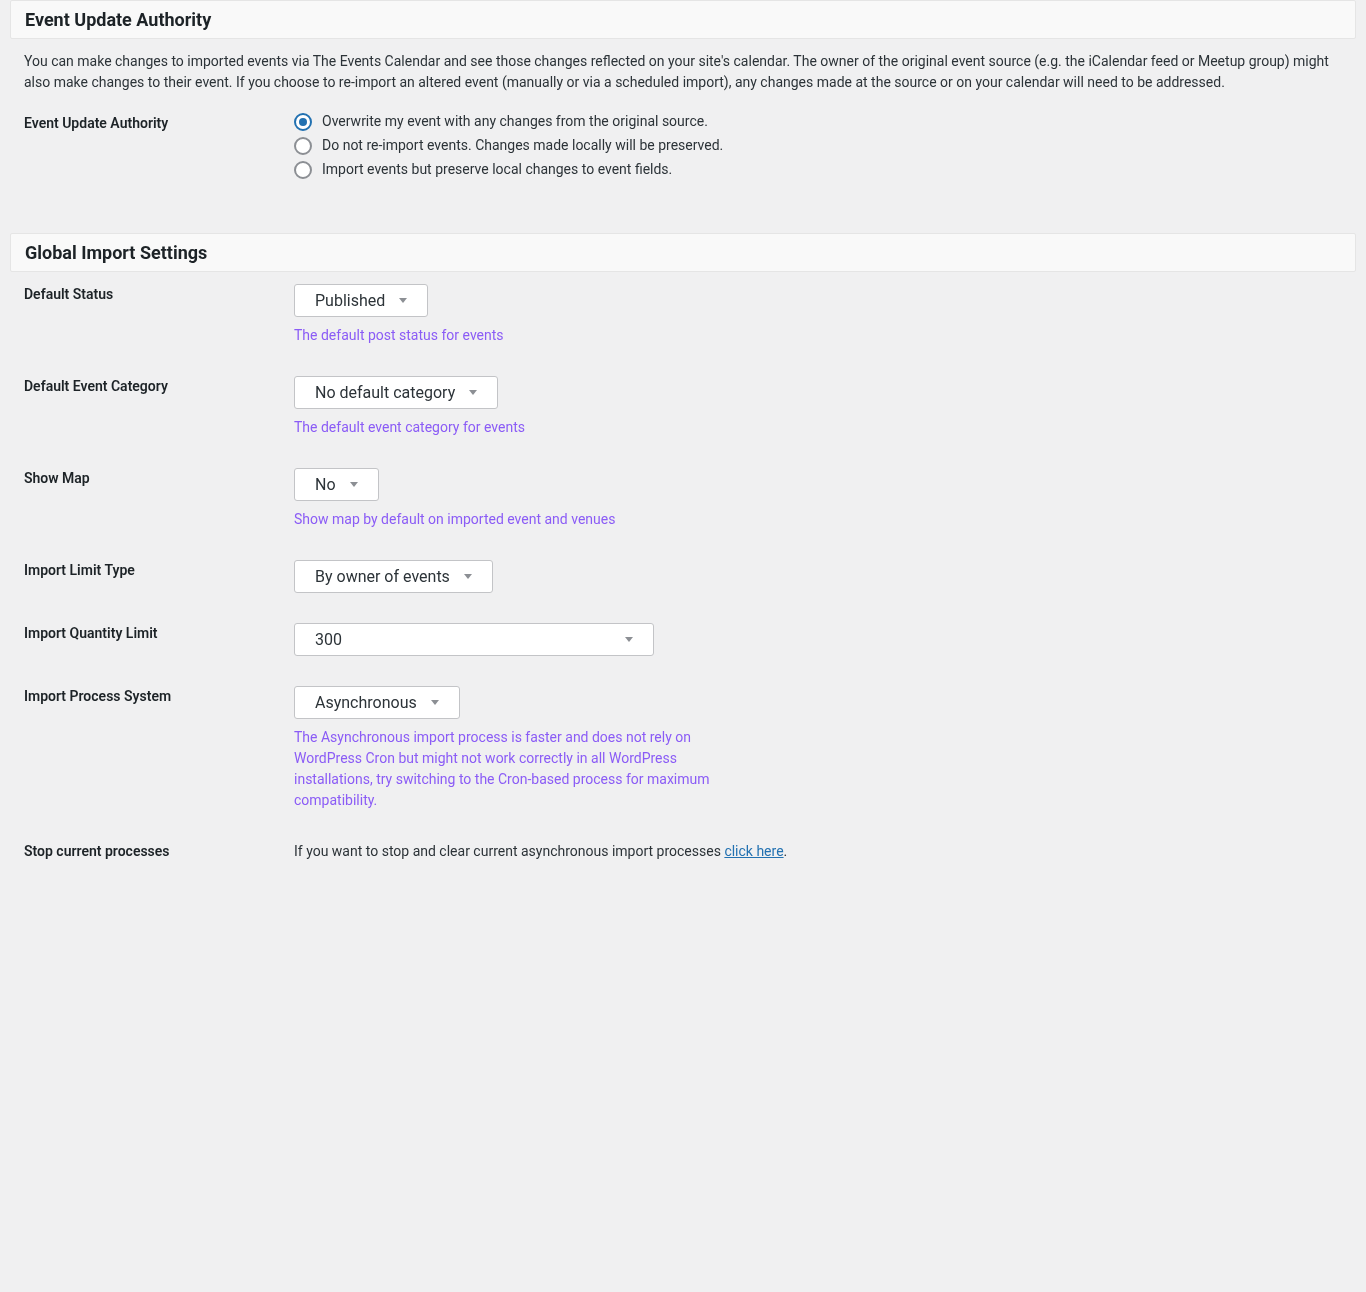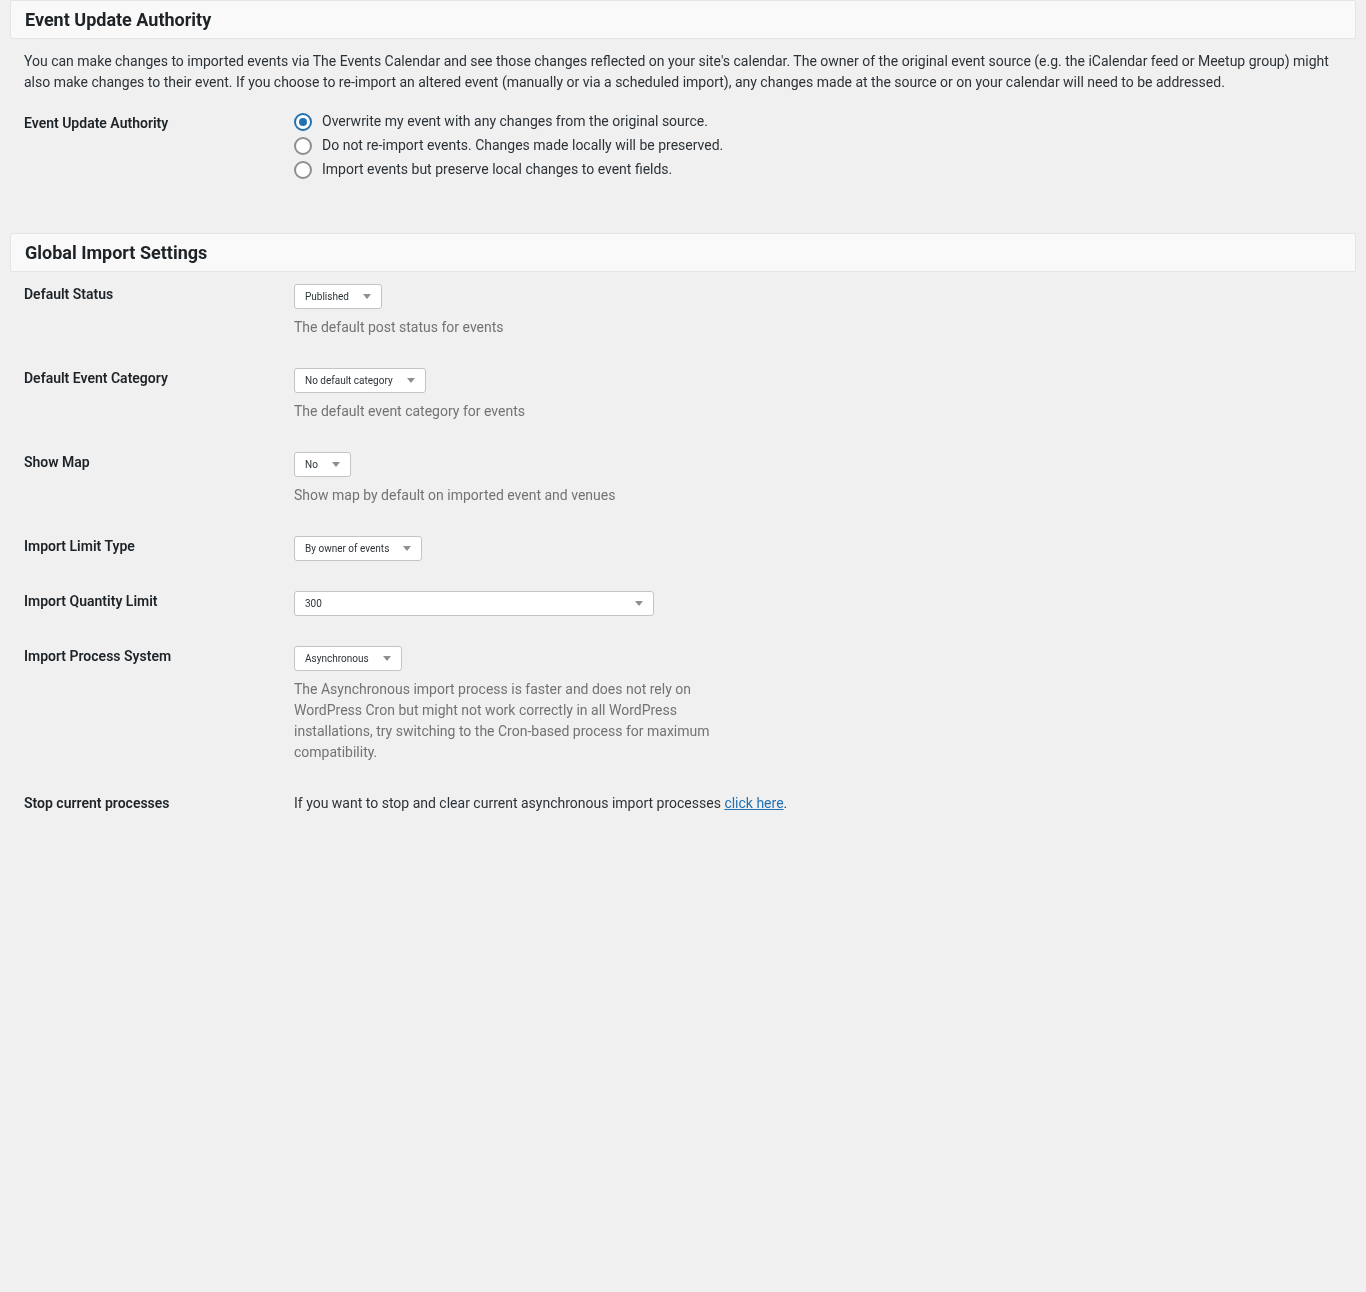--- a/index.html
+++ b/index.html
@@ -83,40 +83,40 @@
       font-size: 14px;
       color: #2c3338;
       cursor: pointer;
     }
     .select-box {
       display: inline-flex;
       align-items: center;
       background: #fff;
       border: 1px solid #c3c4c7;
       border-radius: 3px;
-      padding: 6px 10px;
-      cursor: pointer;
-      font-size: 10px;
+      padding: 6px 20px;
+      cursor: pointer;
+      font-size: 16px;
       color: #2c3338;
       gap: 14px;
     }
     .select-box .caret {
       width: 0;
       height: 0;
       border-left: 4px solid transparent;
       border-right: 4px solid transparent;
       border-top: 5px solid #8c8f94;
     }
     .select-box.wide {
       width: 360px;
       justify-content: space-between;
     }
     .help-text {
       margin-top: 8px;
-      color: #737373;
+      color: #8b5cf6;
       font-size: 14px;
       line-height: 1.5;
     }
     .help-text-dark {
       color: #2c3338;
       font-size: 14px;
       line-height: 1.5;
       text-align: center;
     }
     .link {

